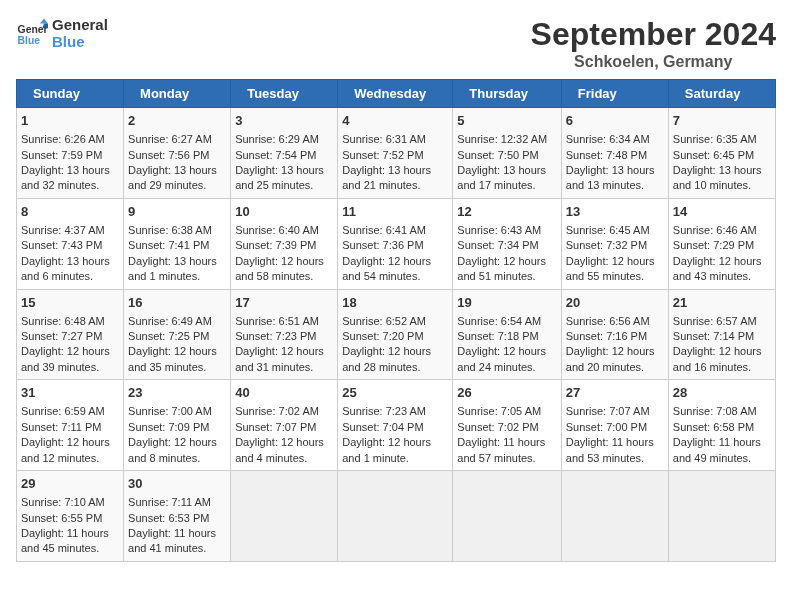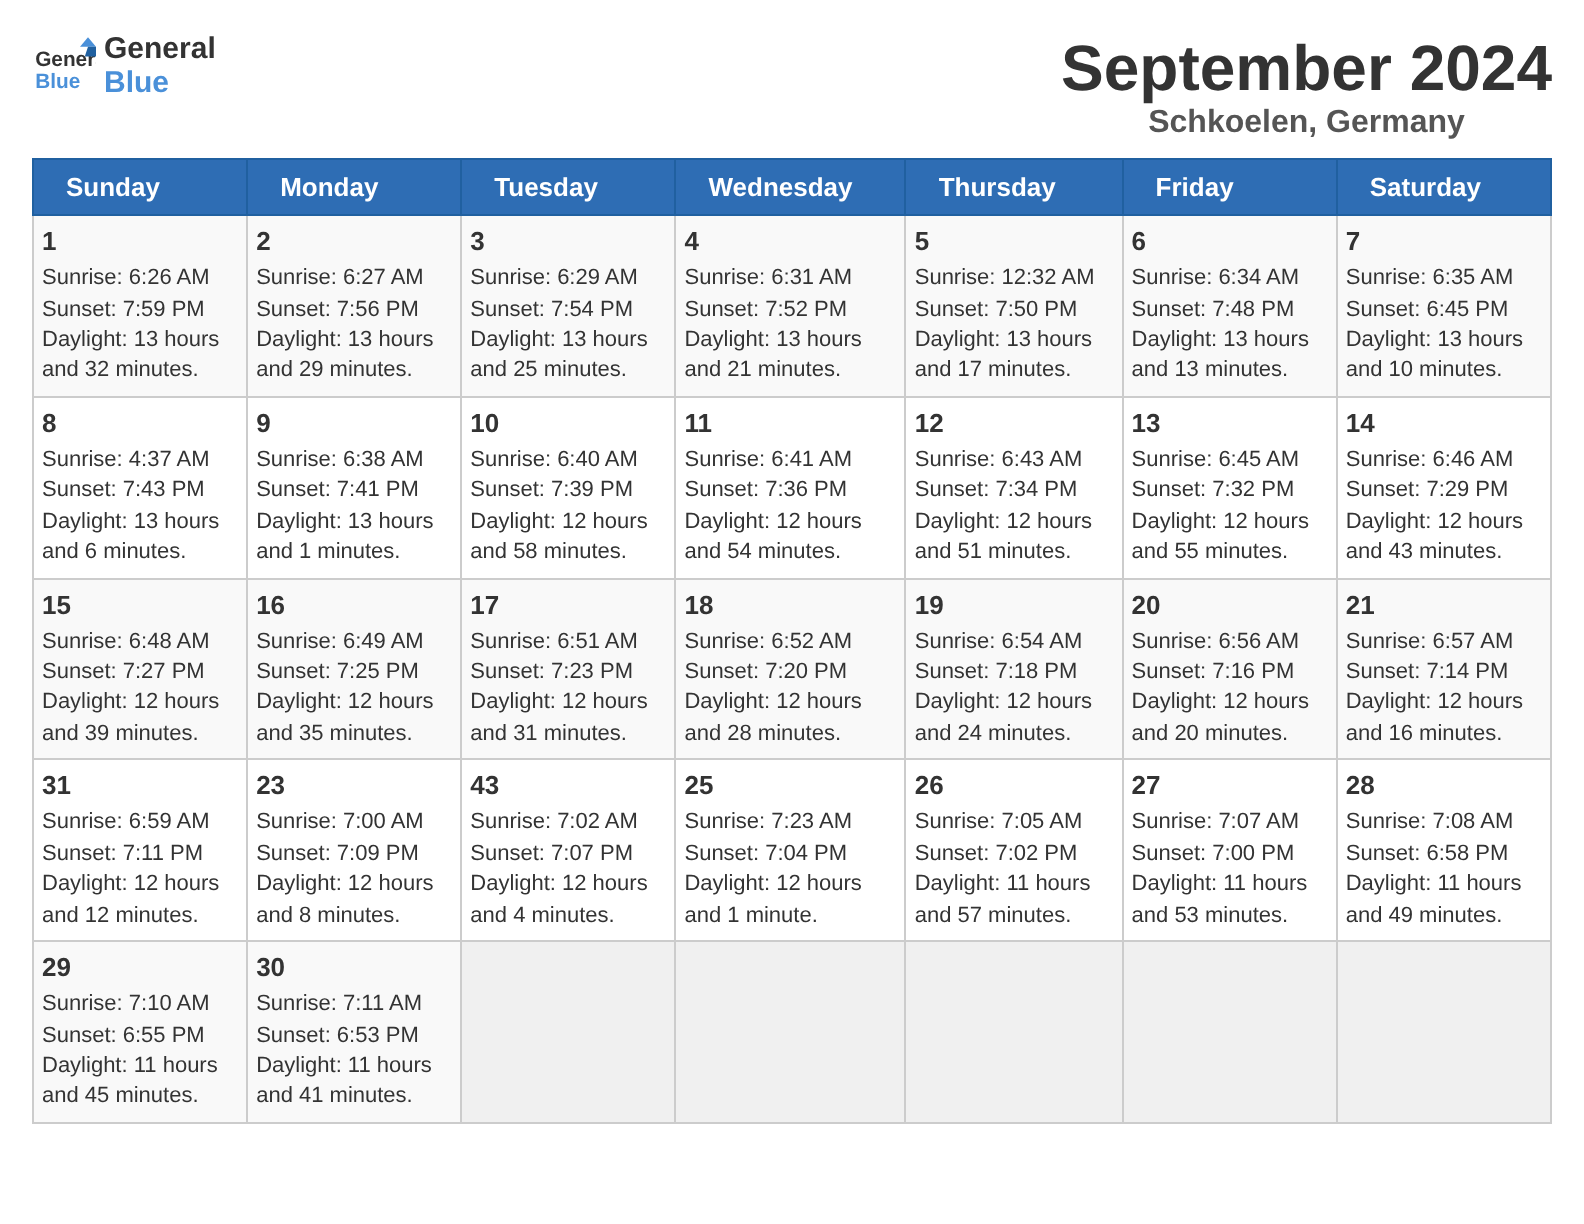--- a/index.html
+++ b/index.html
@@ -272,21 +272,21 @@
           <div>and 12 minutes.</div>
         </td>
         <td>
           <span class="day-num">23</span>
           <div>Sunrise: 7:00 AM</div>
           <div>Sunset: 7:09 PM</div>
           <div>Daylight: 12 hours</div>
           <div>and 8 minutes.</div>
         </td>
         <td>
-          <span class="day-num">43</span>
+          <span class="day-num">40</span>
           <div>Sunrise: 7:02 AM</div>
           <div>Sunset: 7:07 PM</div>
           <div>Daylight: 12 hours</div>
           <div>and 4 minutes.</div>
         </td>
         <td>
           <span class="day-num">25</span>
           <div>Sunrise: 7:23 AM</div>
           <div>Sunset: 7:04 PM</div>
           <div>Daylight: 12 hours</div>

